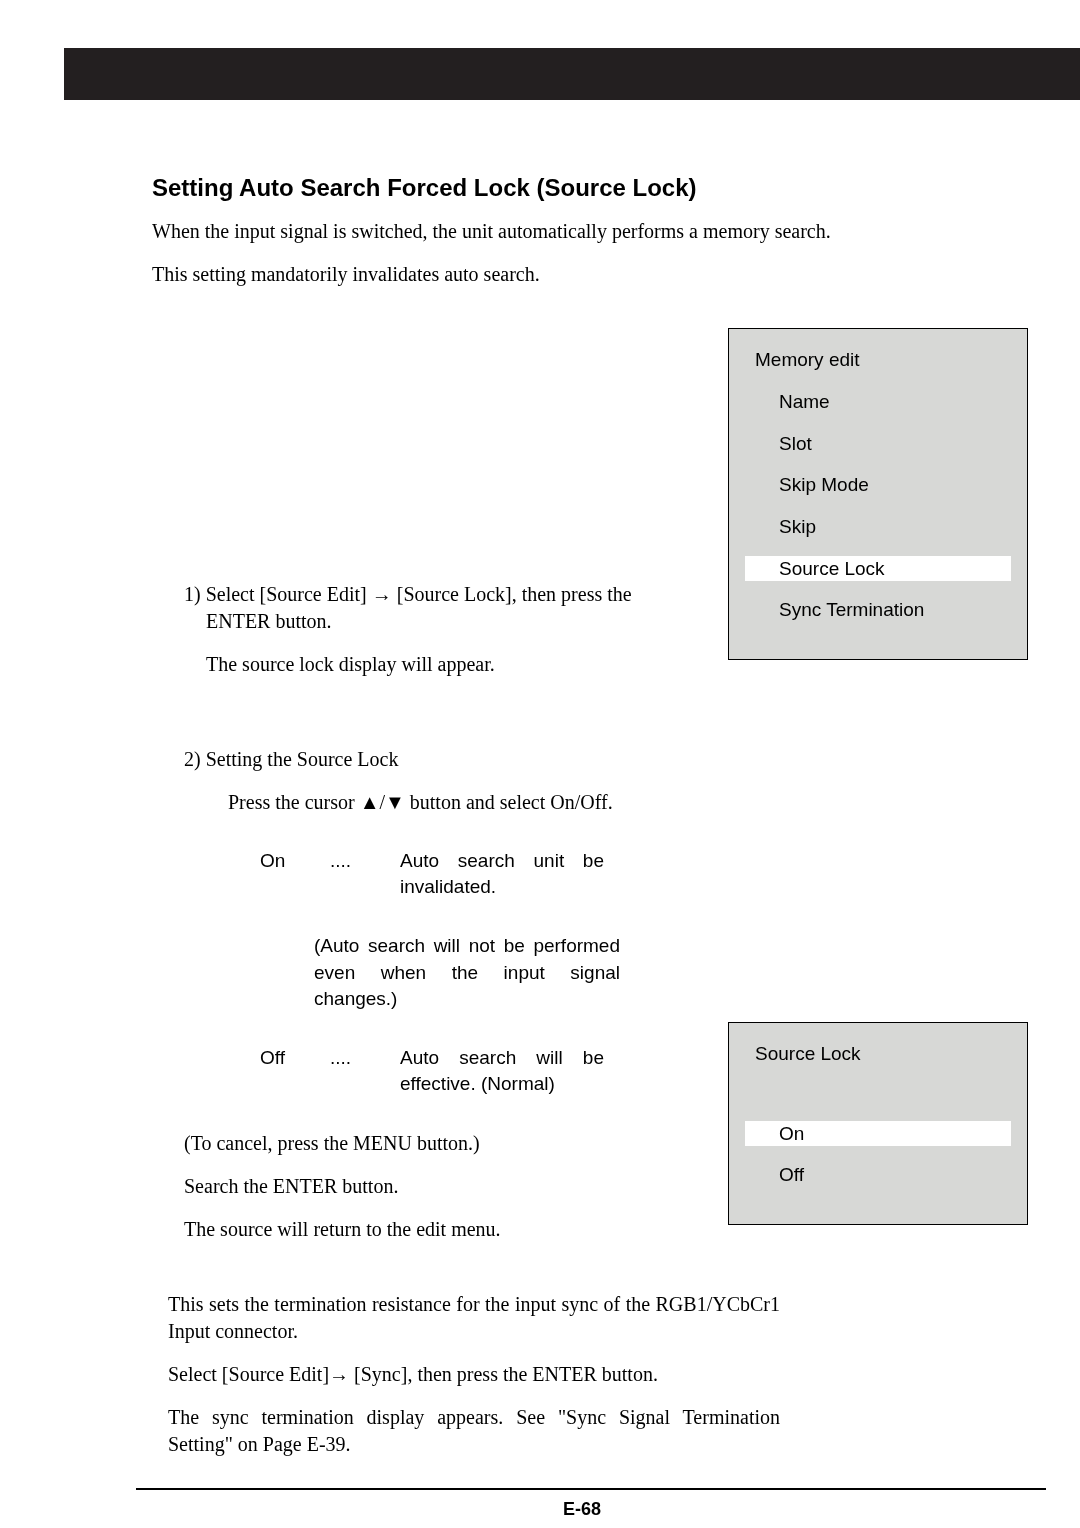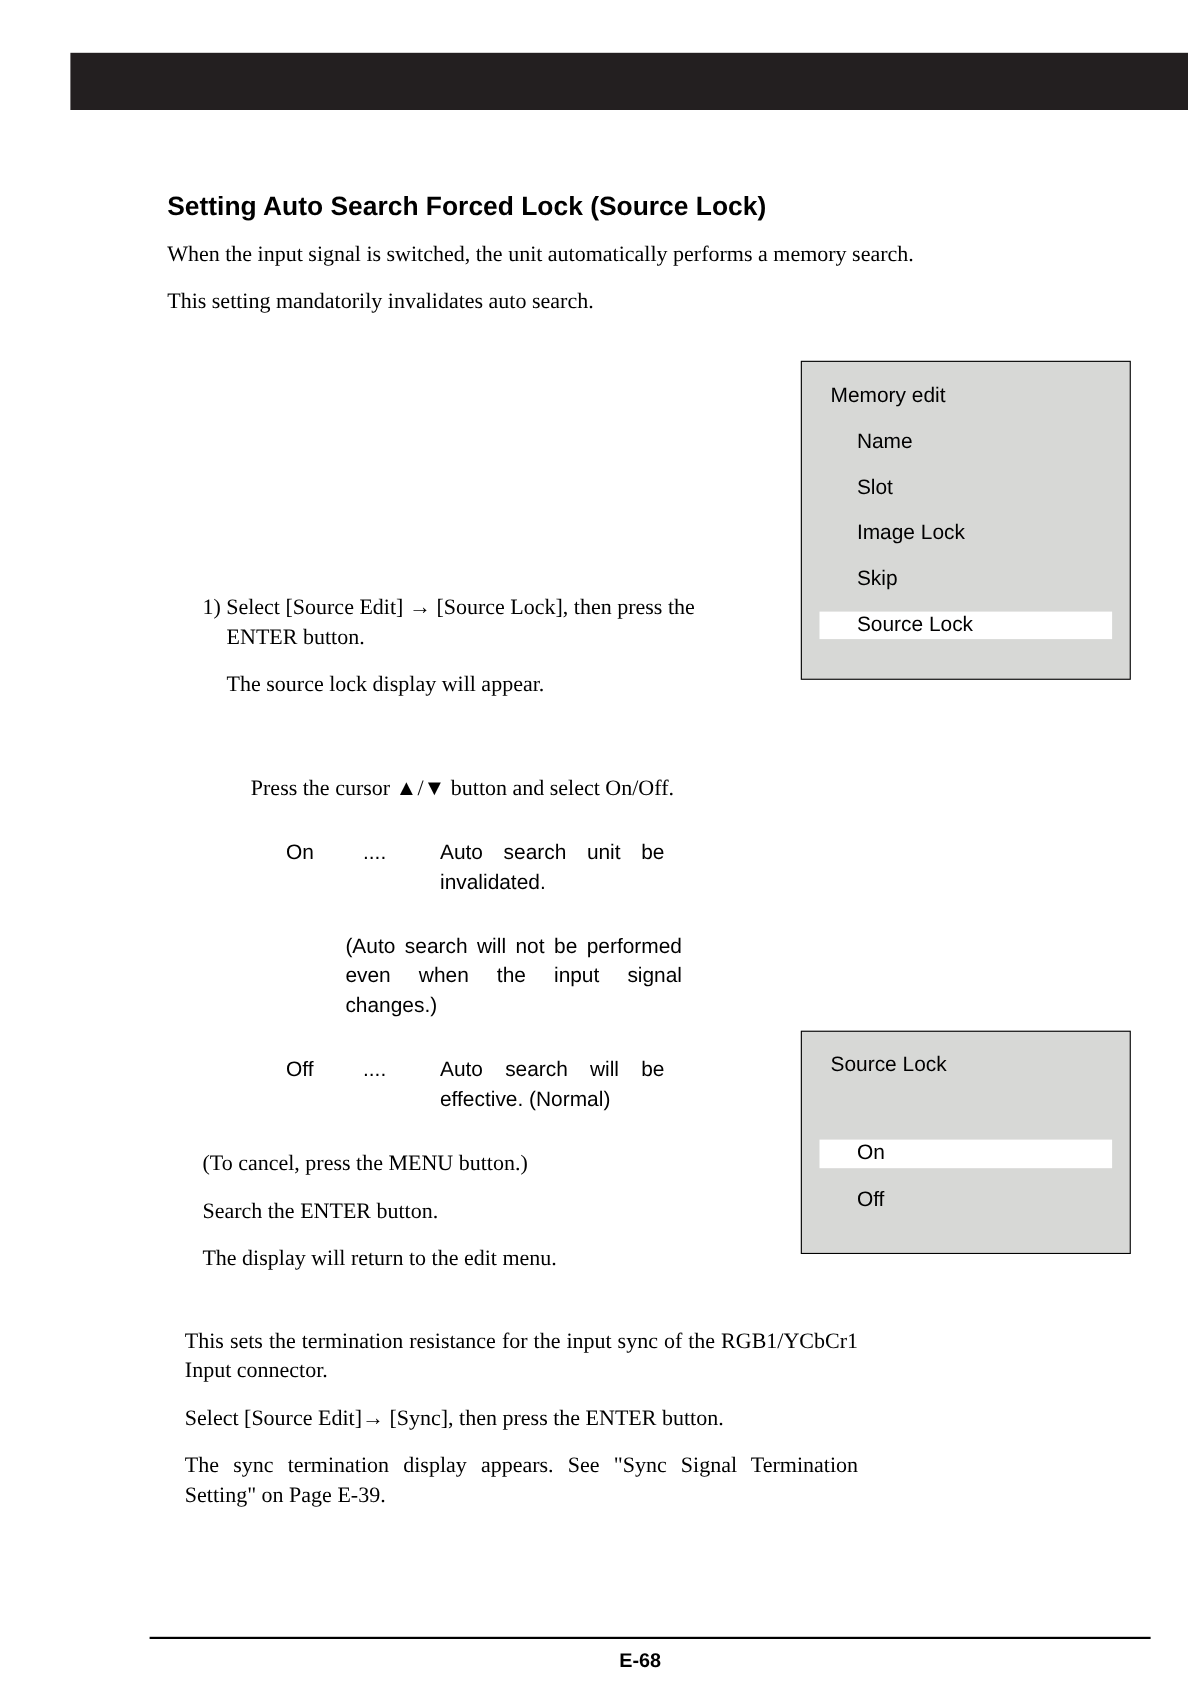--- a/index.html
+++ b/index.html
@@ -59,49 +59,51 @@
     <div class="twocol" style="margin-top:6px;">
       <div class="leftcol">
         <div class="num-p">1) Select [Source Edit] → [Source Lock], then press the ENTER button.</div>
         <div class="body-p indent-1">The source lock display will appear.</div>
       </div>
       <div class="rightcol">
         <div class="osd">
           <div class="title-line">Memory edit</div>
           <div class="item">Name</div>
           <div class="item">Slot</div>
-          <div class="item">Image Lock</div>
+          <div class="item">Skip Mode</div>
           <div class="item">Skip</div>
           <div class="item sel">Source Lock</div>
+          <div class="item">Sync Termination</div>
           <div class="pad-bottom"></div>
         </div>
       </div>
     </div>
 
     <div class="twocol" style="margin-top:2px;">
       <div class="leftcol">
+        <div class="num-p">2) Setting the Source Lock</div>
         <div class="body-p indent-1" style="padding-left:44px;">Press the cursor ▲/▼ button and select On/Off.</div>
 
         <div class="on-list" style="padding-left:44px; margin-top:2px;">
           <div class="row">
             <div class="label">On</div>
             <div class="dots">....</div>
             <div class="text">Auto search unit be invalidated.</div>
           </div>
           <div class="cont">(Auto search will not be performed even when the input signal changes.)</div>
           <div class="row" style="margin-top:4px;">
             <div class="label">Off</div>
             <div class="dots">....</div>
             <div class="text">Auto search will be effective. (Normal)</div>
           </div>
         </div>
 
         <div class="body-p" style="margin-top:6px;">(To cancel, press the MENU button.)</div>
         <div class="body-p">Search the ENTER button.</div>
-        <div class="body-p">The display will return to the edit menu.</div>
+        <div class="body-p">The source will return to the edit menu.</div>
       </div>
 
       <div class="rightcol">
         <div class="osd">
           <div class="title-line">Source Lock</div>
           <div style="height:22px;"></div>
           <div class="item sel2">On</div>
           <div class="item">Off</div>
           <div class="pad-bottom"></div>
         </div>

